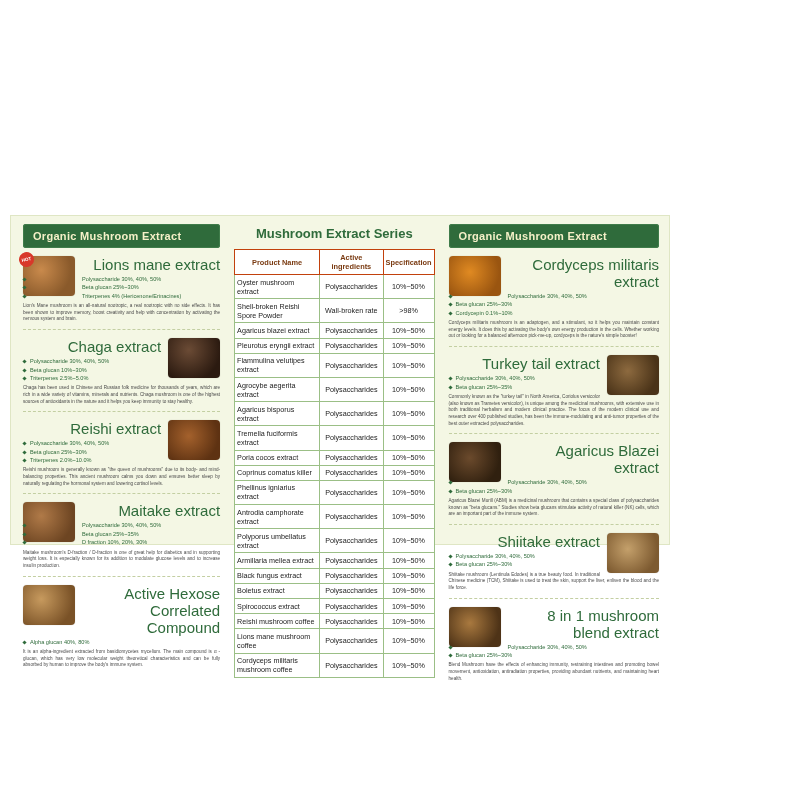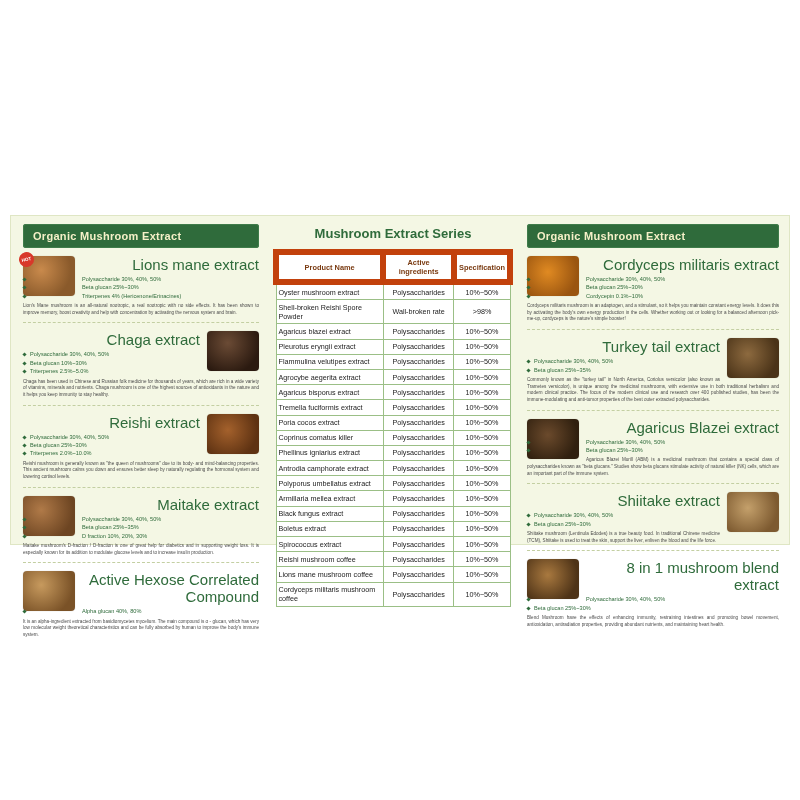--- a/index.html
+++ b/index.html
@@ -1,26 +1,26 @@
 <!DOCTYPE html>
 <html><head>
 <meta charset="utf-8">
 <style>
   html,body{margin:0;padding:0;background:#ffffff;}
   body{width:800px;height:800px;font-family:"Liberation Sans",sans-serif;overflow:hidden;}
-  .sheet{position:absolute;left:10px;top:215px;width:780px;height:330px;background:#f4f7e4;border:1px solid #dfe6c4;box-sizing:border-box;display:flex;}
+  .sheet{position:absolute;left:10px;top:215px;width:660px;height:330px;background:#f4f7e4;border:1px solid #dfe6c4;box-sizing:border-box;display:flex;}
   .col{box-sizing:border-box;}
   .col-left{width:258px;padding:8px 10px 8px 12px;}
   .col-mid{width:248px;padding:8px 4px;}
   .col-right{width:272px;padding:8px 10px 8px 10px;}
   .banner{background:#2f6b3b;color:#f5f0c8;font-weight:bold;font-size:11px;letter-spacing:.3px;
     padding:6px 10px;border-radius:3px;box-shadow:inset 0 0 0 1px #3f7c4a;}
   .mid-title{text-align:center;color:#2f6b3b;font-weight:bold;font-size:13px;margin:2px 0 8px;}
   table.series{border-collapse:collapse;width:100%;font-size:7.2px;color:#222;}
-  table.series th{background:#ffffff;color:#7a3b12;font-weight:bold;border:6px solid #c2410c;padding:3px 2px;font-size:7.4px;}
+  table.series th{background:#ffffff;color:#7a3b12;font-weight:bold;border:1px solid #c2410c;padding:3px 2px;font-size:7.4px;}
   table.series td{background:#ffffff;border:1px solid #9bbf86;padding:2.6px 2px;text-align:center;}
   table.series td.name{text-align:left;}
   .entry{position:relative;margin-top:8px;}
   .entry h3{margin:0 0 2px;font-size:15px;color:#2f6b3b;font-weight:normal;text-align:right;}
   .bullets{margin:0;padding:0;list-style:none;}
   .bullets li{font-size:5.6px;color:#2f6b3b;line-height:1.5;padding-left:7px;position:relative;}
   .bullets li:before{content:"";position:absolute;left:0;top:3px;width:3px;height:3px;background:#2f6b3b;transform:rotate(45deg);}
   .desc{font-size:4.6px;line-height:1.45;color:#4a4a4a;margin:3px 0 0;text-align:justify;}
   .thumb{width:52px;height:40px;border-radius:4px;float:left;margin:0 7px 3px 0;box-shadow:0 0 1px rgba(0,0,0,.3);}
   .thumb.right{float:right;margin:0 0 3px 7px;}

